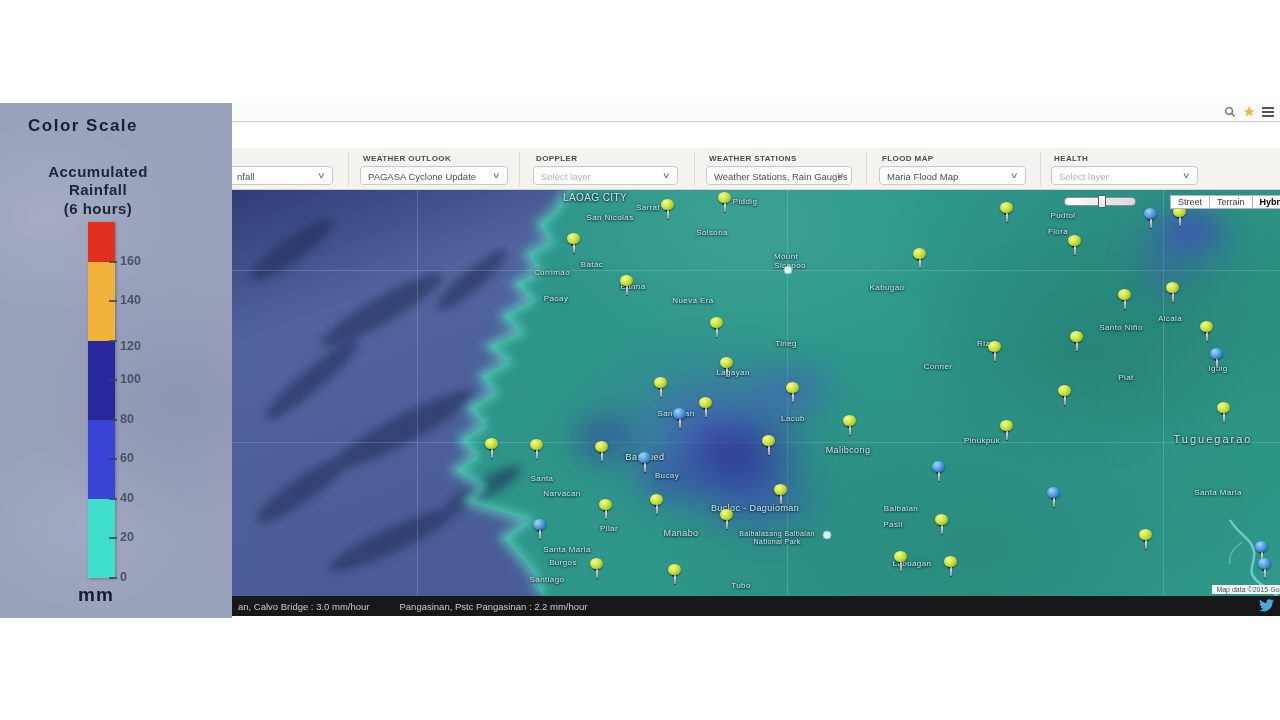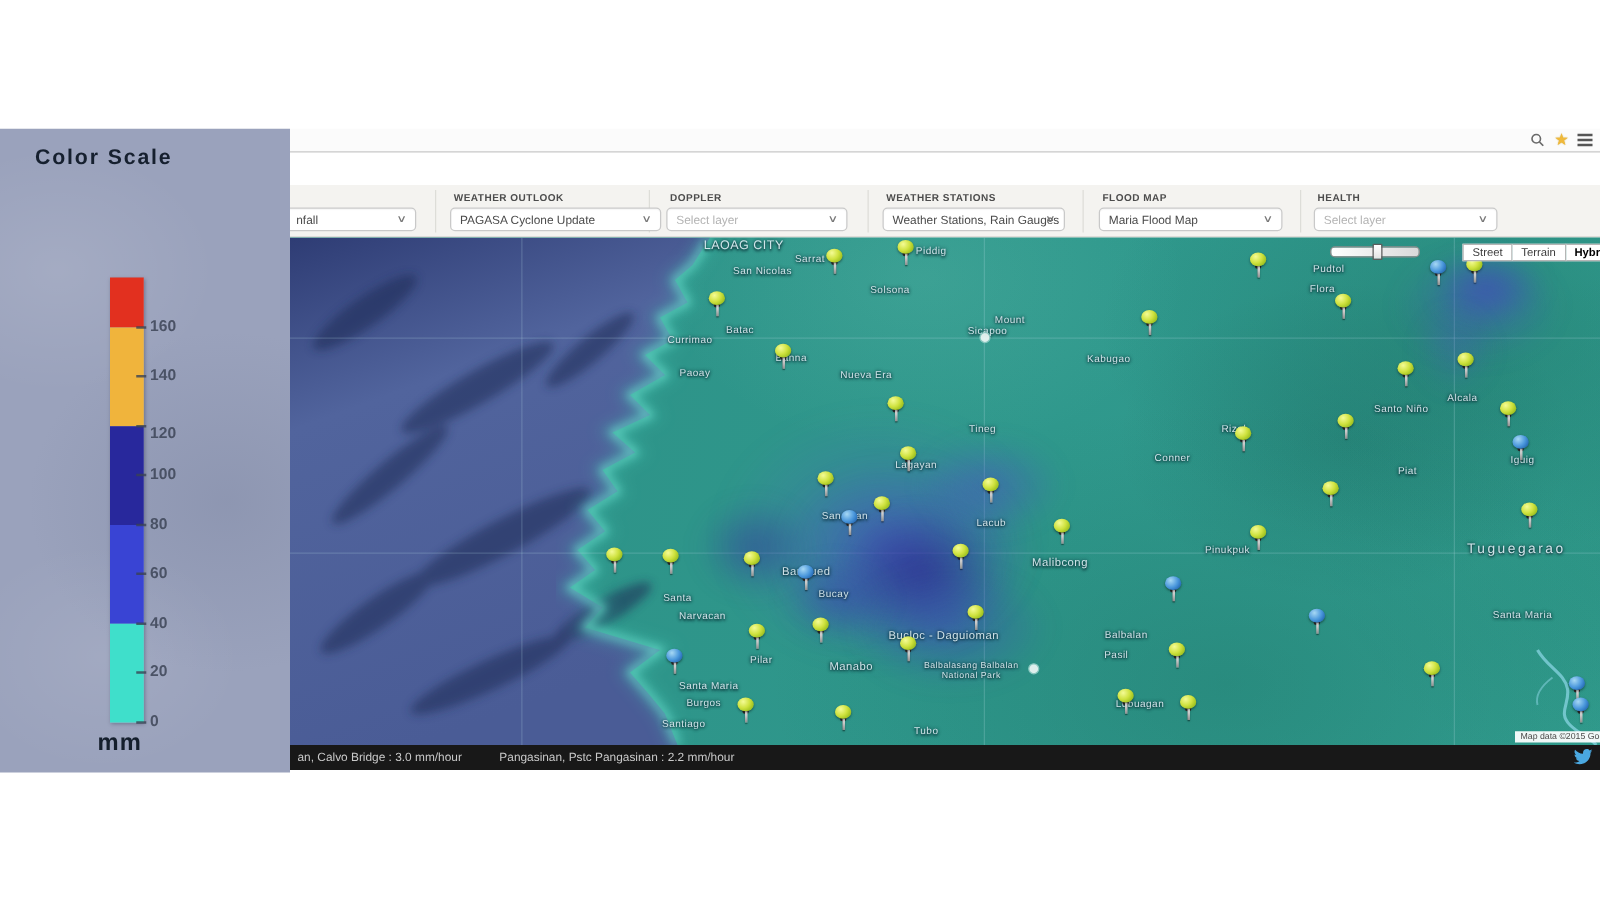--- a/index.html
+++ b/index.html
@@ -131,21 +131,21 @@
       <div class="fsep" style="left: 1040px;"></div>
       <div class="fgroup" style="left: 150px; width: 183px;">
         <div class="flabel"></div>
         <div class="dd" style="width: 183px;">
           <span class="val" style="left: 86px;">nfall</span>
           <span class="chev">∨</span>
         </div>
       </div>
       <div class="fgroup" style="left: 360px; width: 148px;">
         <div class="flabel">WEATHER OUTLOOK</div>
-        <div class="dd" style="width: 169px;">
+        <div class="dd" style="width: 148px;">
           <span class="val">PAGASA Cyclone Update</span>
           <span class="chev">∨</span>
         </div>
       </div>
       <div class="fgroup" style="left: 533px; width: 145px;">
         <div class="flabel">DOPPLER</div>
         <div class="dd" style="width: 145px;">
           <span class="val ph">Select layer</span>
           <span class="chev">∨</span>
         </div>
@@ -231,21 +231,21 @@
         <span class="mlabel" style="left: 363px; top: 7px; font-size: 10px;">LAOAG CITY</span>
         <span class="mlabel" style="left: 416px; top: 17px;">Sarrat</span>
         <span class="mlabel" style="left: 378px; top: 27px;">San Nicolas</span>
         <span class="mlabel" style="left: 513px; top: 11px;">Piddig</span>
         <span class="mlabel" style="left: 480px; top: 42px;">Solsona</span>
         <span class="mlabel" style="left: 360px; top: 74px;">Batac</span>
         <span class="mlabel" style="left: 320px; top: 82px;">Currimao</span>
         <span class="mlabel" style="left: 324px; top: 108px;">Paoay</span>
         <span class="mlabel" style="left: 401px; top: 96px;">Banna</span>
         <span class="mlabel" style="left: 461px; top: 110px;">Nueva Era</span>
-        <span class="mlabel" style="left: 564px; top: 66px; padding-left: 24px;">Mount</span>
+        <span class="mlabel" style="left: 542px; top: 66px; padding-left: 24px;">Mount</span>
         <span class="mlabel" style="left: 558px; top: 75px;">Sicapoo</span>
         <span class="mlabel" style="left: 655px; top: 97px;">Kabugao</span>
         <span class="mlabel" style="left: 831px; top: 25px;">Pudtol</span>
         <span class="mlabel" style="left: 826px; top: 41px;">Flora</span>
         <span class="mlabel" style="left: 554px; top: 153px;">Tineg</span>
         <span class="mlabel" style="left: 889px; top: 137px;">Santo Niño</span>
         <span class="mlabel" style="left: 938px; top: 128px;">Alcala</span>
         <span class="mlabel" style="left: 755px; top: 153px;">Rizal</span>
         <span class="mlabel" style="left: 706px; top: 176px;">Conner</span>
         <span class="mlabel" style="left: 986px; top: 178px;">Iguig</span>
@@ -521,20 +521,25 @@
   <div class="statusbar" id="statusbar">
     <svg class="tw" width="15" height="13" viewBox="0 0 24 20">
       <path d="M24 2.4c-.9.4-1.8.7-2.8.8 1-.6 1.8-1.6 2.2-2.7-1 .6-2 1-3.1 1.2C19.4.7 18.1 0 16.7 0c-2.7 0-4.9 2.2-4.9 4.9 0 .4 0 .8.1 1.1C7.8 5.8 4.1 3.8 1.7.8 1.2 1.6 1 2.4 1 3.3c0 1.7.9 3.2 2.2 4.1-.8 0-1.6-.2-2.2-.6v.1c0 2.4 1.7 4.4 3.9 4.8-.4.1-.8.2-1.3.2-.3 0-.6 0-.9-.1.6 2 2.4 3.4 4.6 3.4-1.7 1.3-3.8 2.1-6.1 2.1-.4 0-.8 0-1.2-.1 2.2 1.4 4.8 2.2 7.5 2.2 9.1 0 14-7.5 14-14v-.6c1-.7 1.8-1.6 2.5-2.6z" fill="#4aa8e0"></path>
     </svg>
   <span class="reading">an, Calvo Bridge : 3.0 mm/hour</span>
       <span class="reading">Pangasinan, Pstc Pangasinan : 2.2 mm/hour</span>
     </div>
 
   <div class="colorscale">
     <div class="cs-title">Color Scale</div>
+    <div class="cs-sub" id="cs-sub">
+        <div>Accumulated</div>
+        <div>Rainfall</div>
+        <div>(6 hours)</div>
+      </div>
     <div class="cs-bar" id="cs-bar">
         <div class="cs-seg" style="height: 39.5556px; background: rgb(226, 48, 31);"></div>
         <div class="cs-seg" style="height: 79.1111px; background: rgb(240, 180, 60);"></div>
         <div class="cs-seg" style="height: 79.1111px; background: rgb(40, 40, 156);"></div>
         <div class="cs-seg" style="height: 79.1111px; background: rgb(57, 68, 212);"></div>
         <div class="cs-seg" style="height: 79.1111px; background: rgb(63, 223, 203);"></div>
       </div>
     <div id="cs-ticks">
         <div class="cs-tick-dash" style="top: 157.556px;"></div>
         <div class="cs-tick" style="top: 150.556px;">160</div>

